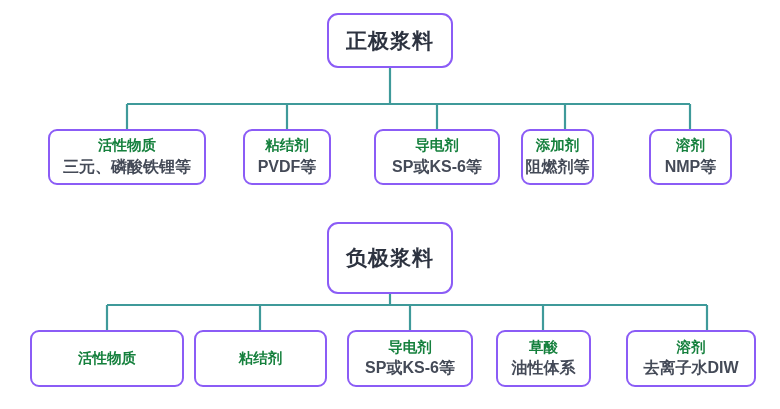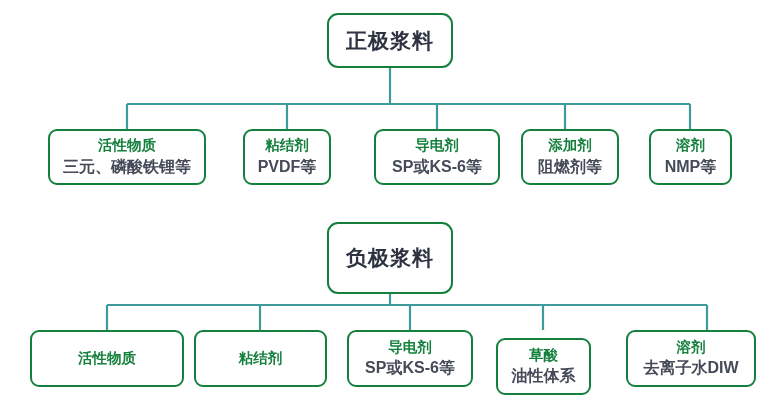--- a/index.html
+++ b/index.html
@@ -23,21 +23,21 @@
     position: absolute;
     left: 0;
     top: 0;
     width: 780px;
     height: 409px;
     pointer-events: none;
   }
   .node {
     position: absolute;
     box-sizing: border-box;
-    border: 2px solid #15803d;
+    border: 2px solid #8b5cf6;
     border-radius: 9px;
     background: #ffffff;
     display: flex;
     flex-direction: column;
     align-items: center;
     justify-content: center;
     z-index: 2;
   }
   .root-node {
     border-width: 2.5px;
@@ -104,21 +104,21 @@
   <div class="node" style="left:243px; top:129px; width:88px; height:56px;">
     <div class="node-title">粘结剂</div>
     <div class="node-sub">PVDF等</div>
   </div>
 
   <div class="node" style="left:374px; top:129px; width:126px; height:56px;">
     <div class="node-title">导电剂</div>
     <div class="node-sub">SP或KS-6等</div>
   </div>
 
-  <div class="node" style="left:521px; top:129px; width:98px; height:56px;">
+  <div class="node" style="left:521px; top:129px; width:73px; height:56px;">
     <div class="node-title">添加剂</div>
     <div class="node-sub">阻燃剂等</div>
   </div>
 
   <div class="node" style="left:649px; top:129px; width:83px; height:56px;">
     <div class="node-title">溶剂</div>
     <div class="node-sub">NMP等</div>
   </div>
 
   <div class="node root-node" style="left:327px; top:222px; width:126px; height:72px;">
@@ -131,21 +131,21 @@
 
   <div class="node" style="left:194px; top:330px; width:133px; height:57px;">
     <div class="node-title">粘结剂</div>
   </div>
 
   <div class="node" style="left:347px; top:330px; width:126px; height:57px;">
     <div class="node-title">导电剂</div>
     <div class="node-sub">SP或KS-6等</div>
   </div>
 
-  <div class="node" style="left:496px; top:330px; width:95px; height:57px;margin-top:8px;">
+  <div class="node" style="left:496px; top:330px; width:95px; height:57px;">
     <div class="node-title">草酸</div>
     <div class="node-sub">油性体系</div>
   </div>
 
   <div class="node" style="left:626px; top:330px; width:130px; height:57px;">
     <div class="node-title">溶剂</div>
     <div class="node-sub">去离子水DIW</div>
   </div>
 
 </div>

